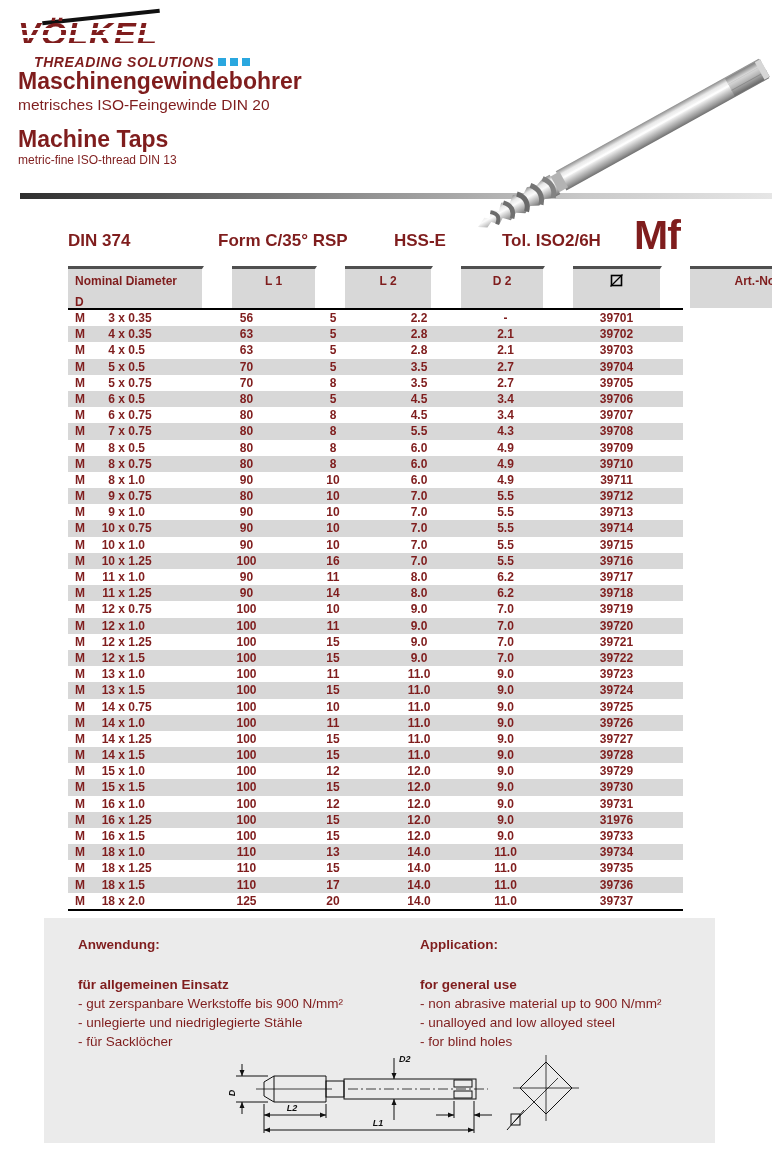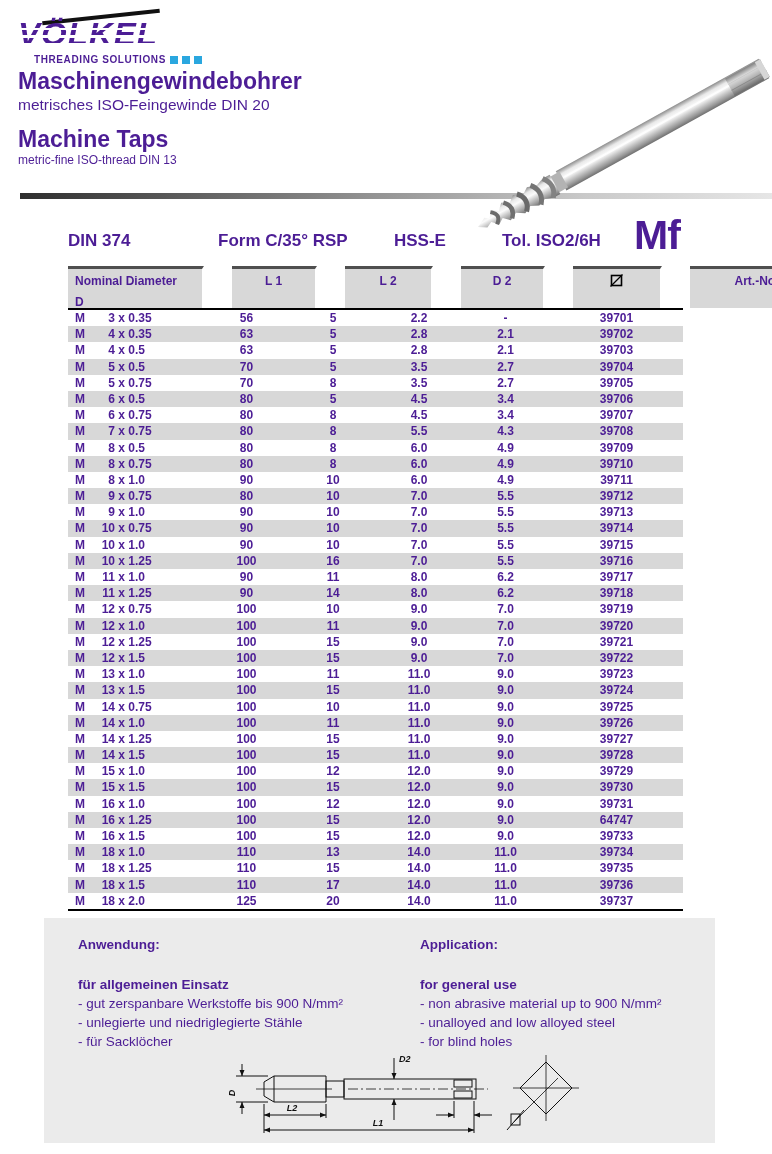--- a/index.html
+++ b/index.html
@@ -1,27 +1,27 @@
 <!DOCTYPE html>
 <html><head>
 <meta charset="utf-8">
 <style>
   html,body{margin:0;padding:0;background:#fff;}
   .page{position:relative;width:772px;height:1154px;background:#fff;overflow:hidden;
-        font-family:"Liberation Sans",sans-serif;color:#4c1d95;}
+        font-family:"Liberation Sans",sans-serif;color:#7f1d1d;}
 
   
   .logo{position:absolute;left:18px;top:6px;width:190px;height:62px;}
   .logo-swoosh{position:absolute;left:24px;top:9px;width:118px;height:4px;background:#111;transform:rotate(-6deg);}
   .logo-text{position:absolute;left:0;top:10px;font-size:33px;font-weight:bold;font-style:italic;
              letter-spacing:1px;transform:scaleY(.95);transform-origin:left top;white-space:nowrap;}
   .logo-stripe{position:absolute;left:-2px;width:156px;background:#fff;z-index:3;}
   .ls1{top:22px;height:2px;} .ls2{top:29px;height:3px;} .ls3{top:37px;height:2px;}
   .logo-tagline{position:absolute;left:16px;top:48px;display:flex;align-items:center;
-                font-size:10px;font-weight:bold;letter-spacing:.6px;white-space:nowrap;}
+                font-size:14px;font-weight:bold;font-style:italic;letter-spacing:.6px;white-space:nowrap;}
   .blue-sq{width:8px;height:8px;margin-left:4px;display:inline-block;}
 
   
   .t-de{position:absolute;left:18px;top:68px;font-size:23px;font-weight:bold;}
   .s-de{position:absolute;left:18px;top:96px;font-size:15.5px;}
   .t-en{position:absolute;left:18px;top:126px;font-size:23px;font-weight:bold;}
   .s-en{position:absolute;left:18px;top:153px;font-size:12px;}
 
   
   .grad-bar{position:absolute;left:20px;top:193px;width:752px;height:6px;
@@ -431,21 +431,21 @@
           <div class="td c-num">9.0</div>
           <div class="td c-num">39731</div>
         </div>
         <div class="trow alt">
           <div class="td c-m">M</div>
           <div class="td c-size"><span class="dia">16</span><span> x </span><span>1.25</span></div>
           <div class="td c-num">100</div>
           <div class="td c-num">15</div>
           <div class="td c-num">12.0</div>
           <div class="td c-num">9.0</div>
-          <div class="td c-num">64747</div>
+          <div class="td c-num">31976</div>
         </div>
         <div class="trow">
           <div class="td c-m">M</div>
           <div class="td c-size"><span class="dia">16</span><span> x </span><span>1.5</span></div>
           <div class="td c-num">100</div>
           <div class="td c-num">15</div>
           <div class="td c-num">12.0</div>
           <div class="td c-num">9.0</div>
           <div class="td c-num">39733</div>
         </div>

